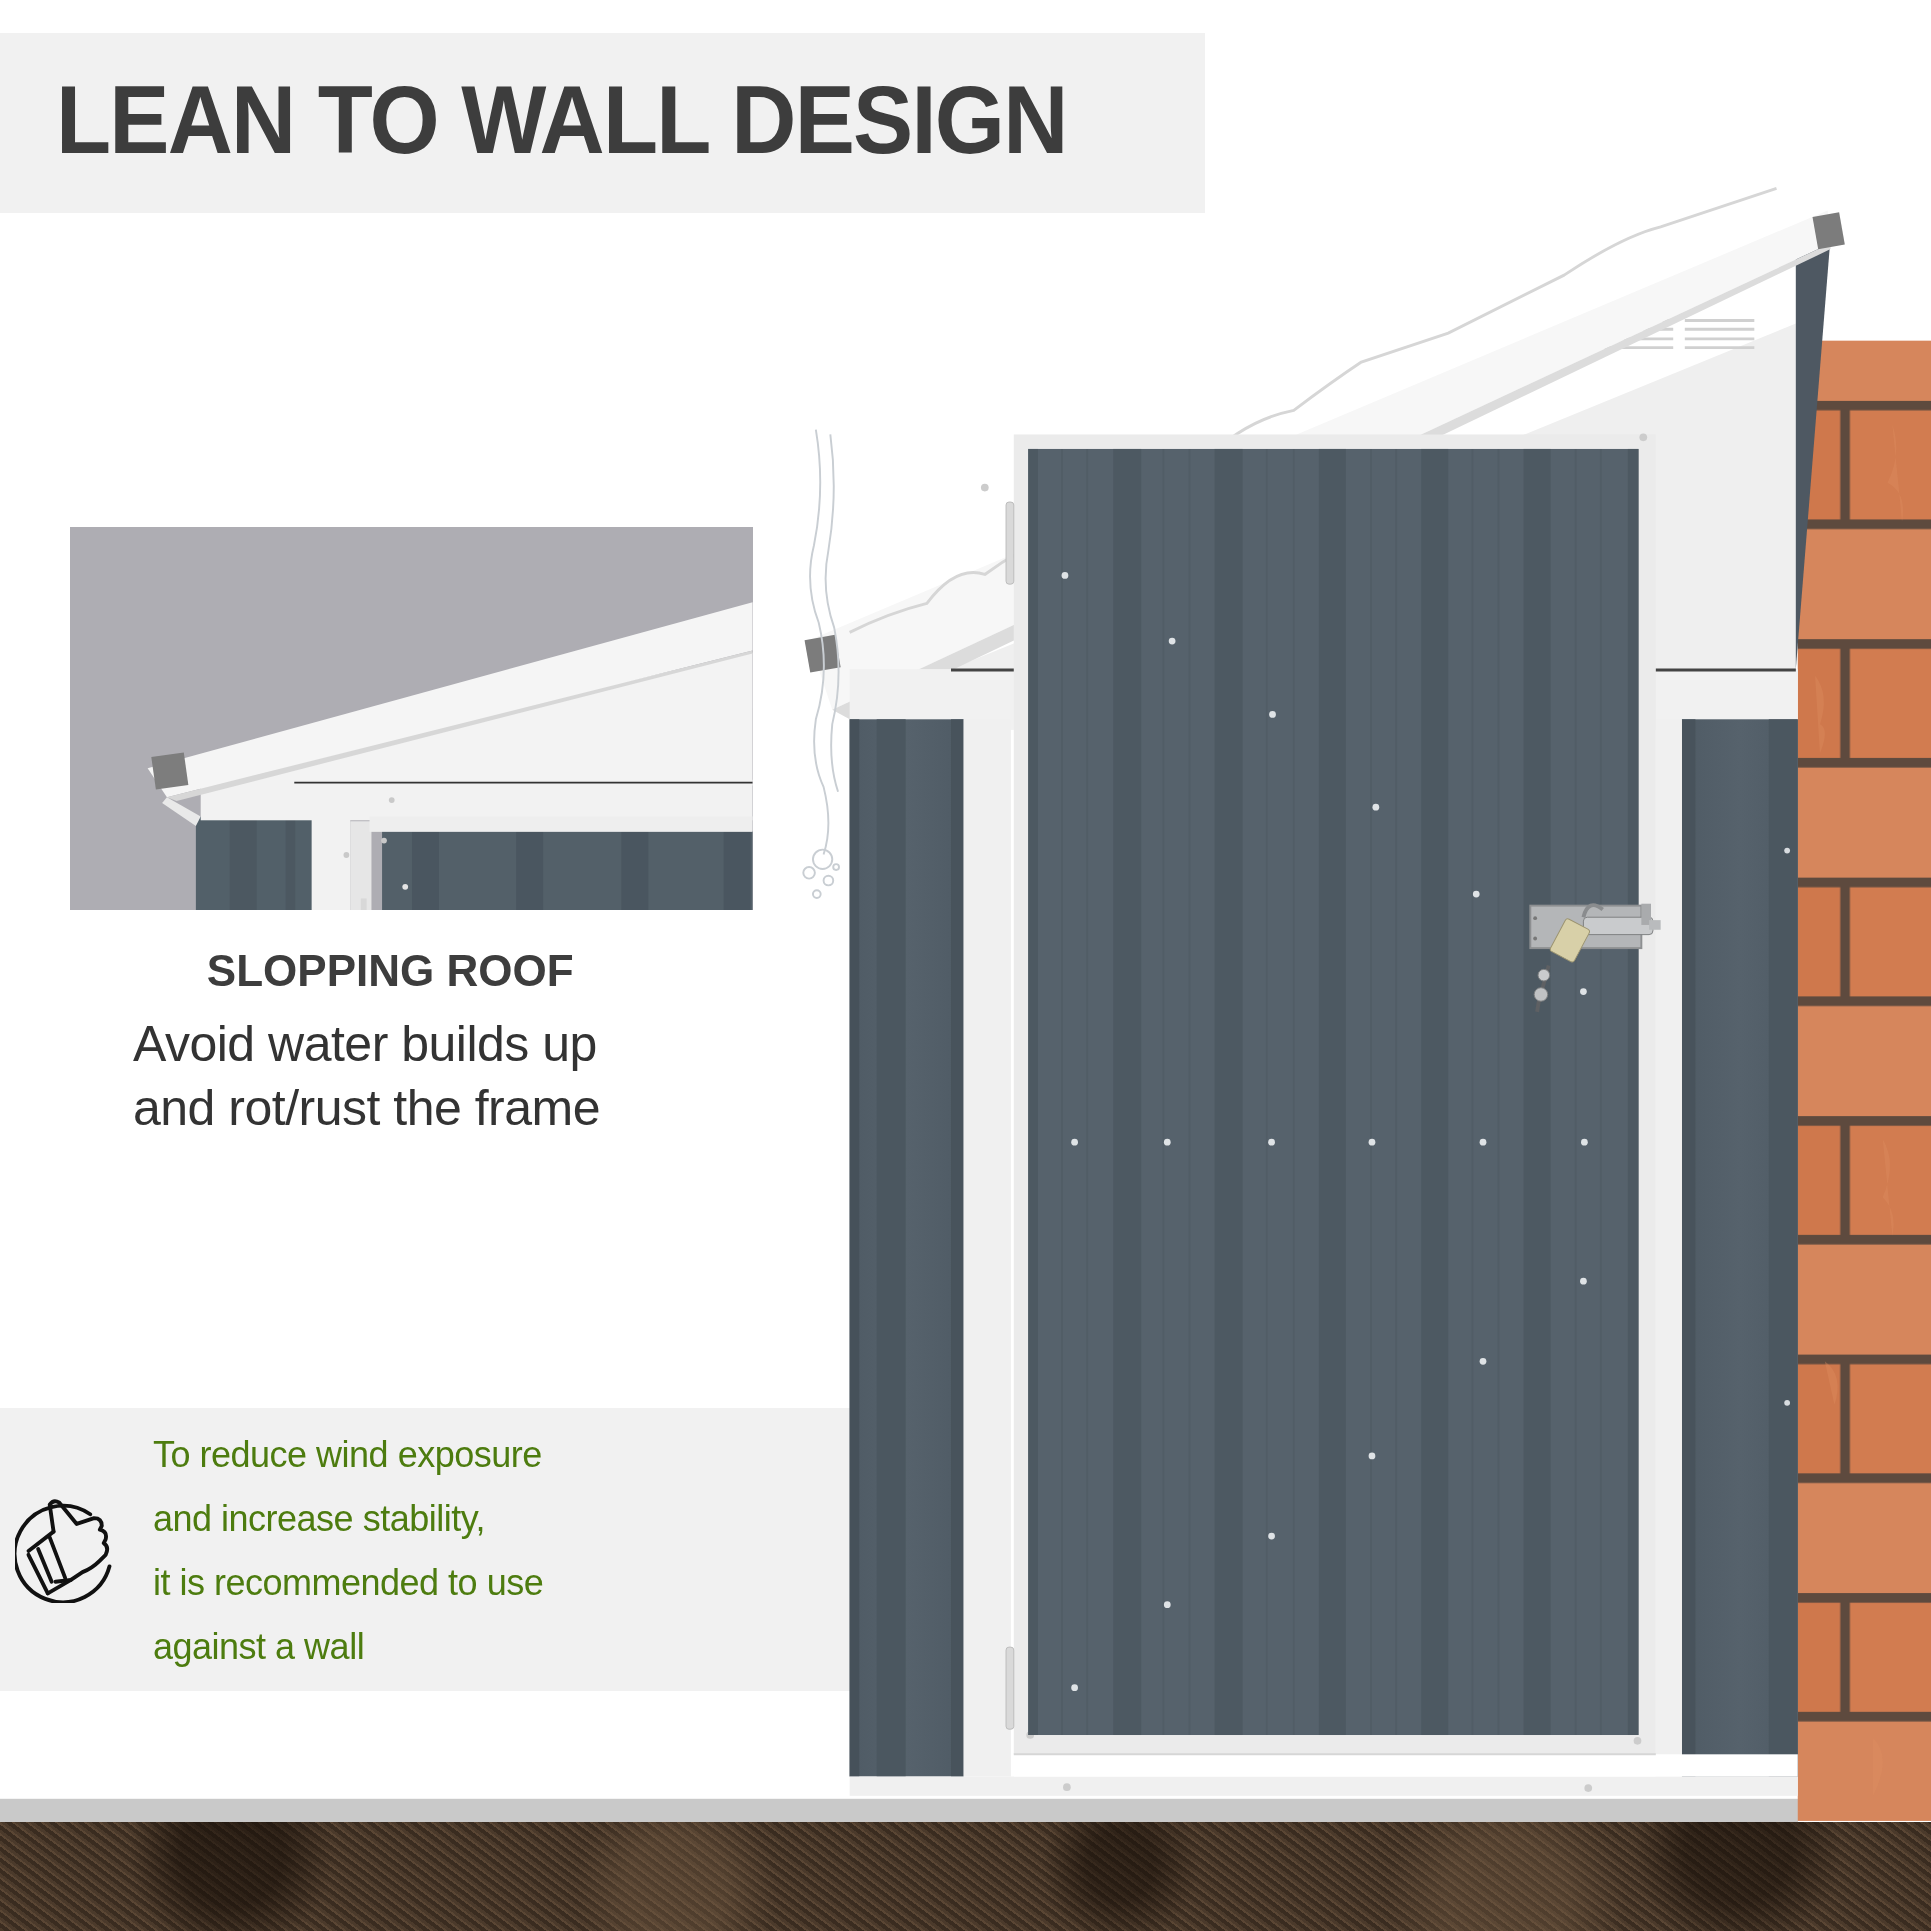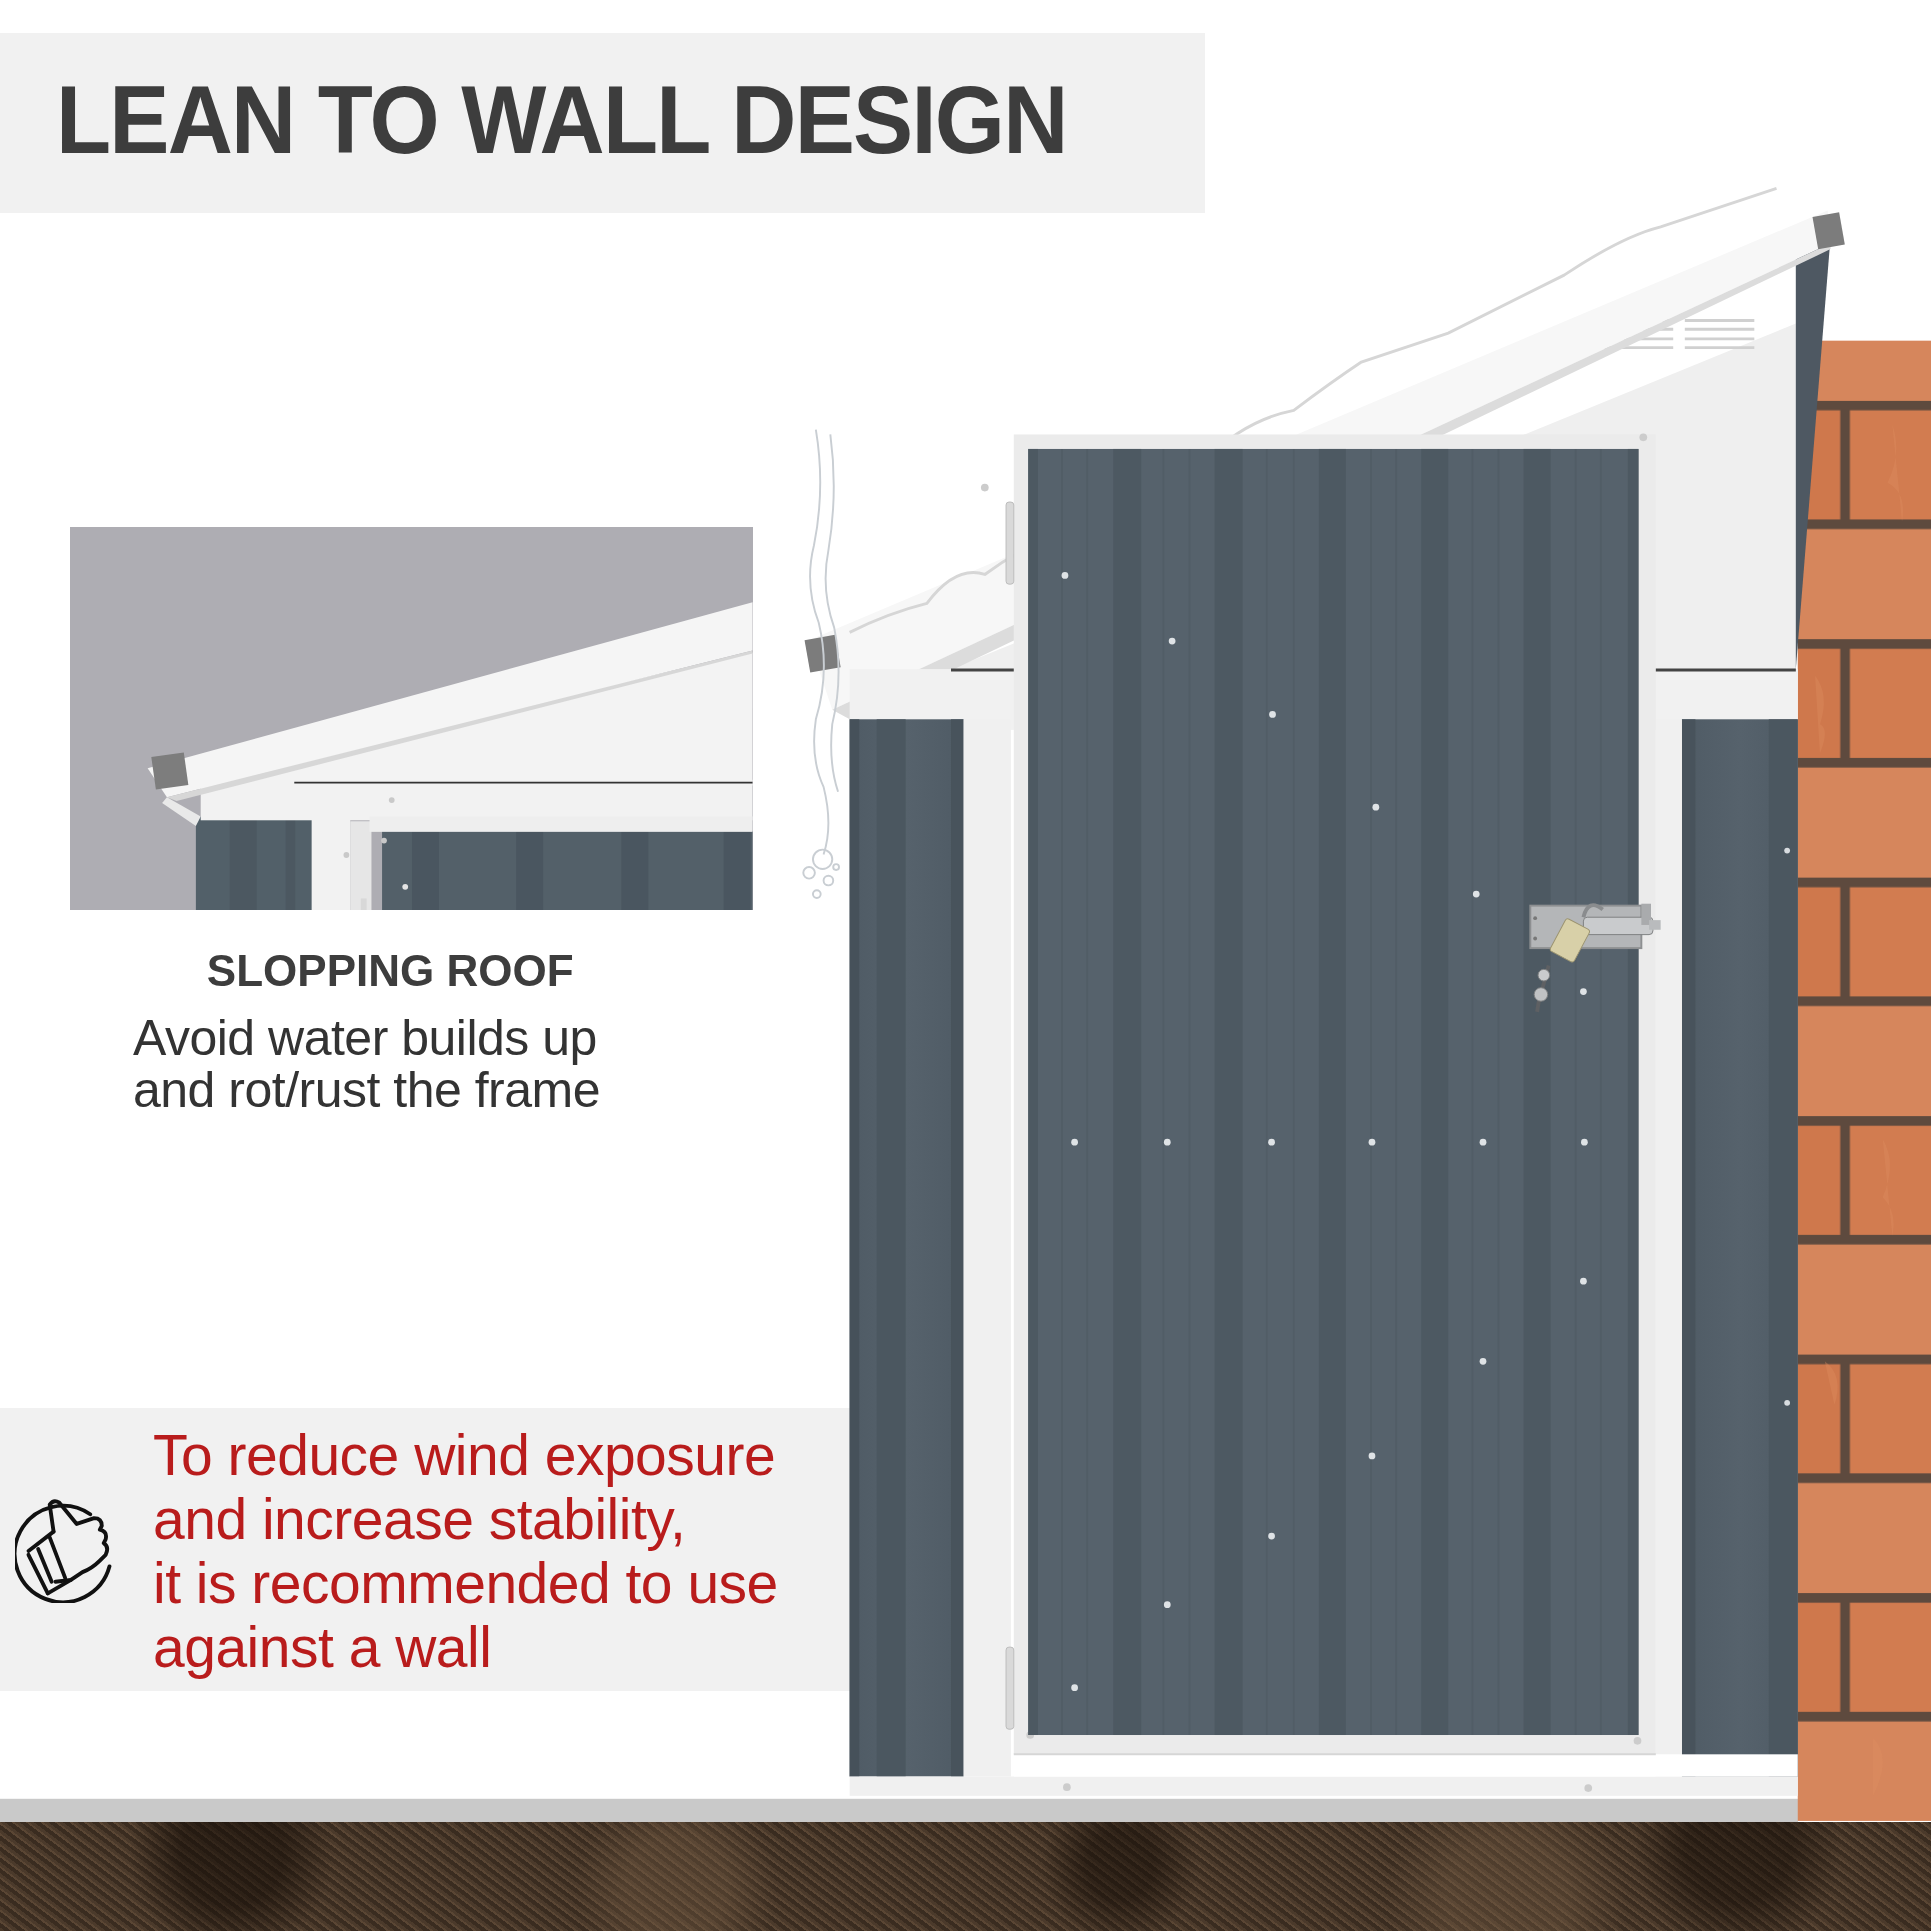--- a/index.html
+++ b/index.html
@@ -8,26 +8,26 @@
 
   
   .banner { left: 0; top: 33px; width: 1205px; height: 180px; background: #f1f1f1; }
   .banner-title { left: 56px; top: 60px; font-family: "Liberation Sans", sans-serif; font-weight: 700; font-size: 97px; line-height: 120px; color: #3d3d3d; letter-spacing: -1.9px; white-space: nowrap; transform: scaleX(0.93); transform-origin: left center; }
 
   
   .inset { left: 70px; top: 527px; width: 683px; height: 383px; background: #aeadb3; overflow: hidden; }
   .inset svg { position: absolute; left: 0; top: 0; }
 
   .feature-title { left: 0; width: 792px; top: 944px; text-align: center; font-weight: 700; font-size: 44px; line-height: 54px; color: #3d3d3d; transform: translateX(-5.8px); }
-  .feature-desc { left: 133px; top: 1012px; font-size: 50px; line-height: 52px; color: #333333; font-weight: 400; white-space: pre-line; letter-spacing: -0.5px; }
+  .feature-desc { left: 133px; top: 1012px; font-size: 50px; line-height: 64px; color: #333333; font-weight: 400; white-space: pre-line; letter-spacing: -0.5px; }
 
   
   .info-panel { left: 0; top: 1408px; width: 850px; height: 283px; background: #f1f1f1; }
   .info-icon { left: 15.4px; top: 1495px; width: 108px; height: 108px; }
-  .info-text { left: 153px; top: 1423px; font-size: 57px; line-height: 64px; color: #b91c1c; white-space: pre-line; letter-spacing: -0.5px; }
+  .info-text { left: 153px; top: 1423px; font-size: 36px; line-height: 64px; color: #4d7c0f; white-space: pre-line; letter-spacing: -0.5px; }
 
   
   .scene { left: 0; top: 0; width: 1931px; height: 1931px; pointer-events: none; }
   .scene * { pointer-events: auto; }
   .ground-strip { left: 0; top: 1798px; width: 1798px; height: 24px; background: #c9c9c9; border-top: 1.9px solid #f4f4f4; }
   .soil { left: 0; top: 1822px; width: 1931px; height: 109px;
     background:
       radial-gradient(circle at 12% 30%, rgba(20,12,6,.55) 0 3%, transparent 6%),
       radial-gradient(circle at 35% 60%, rgba(120,95,70,.35) 0 4%, transparent 8%),
       radial-gradient(circle at 58% 40%, rgba(20,12,6,.5) 0 3%, transparent 7%),

